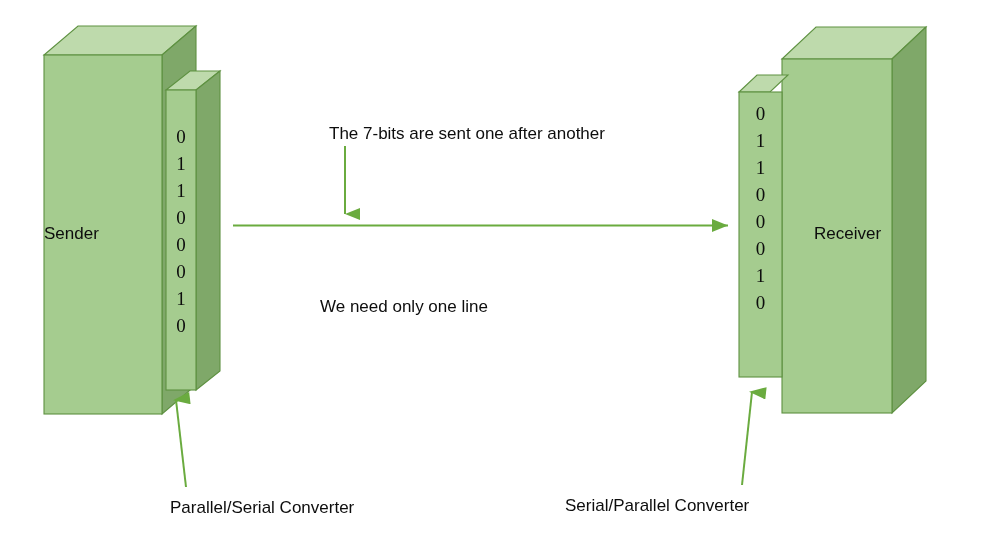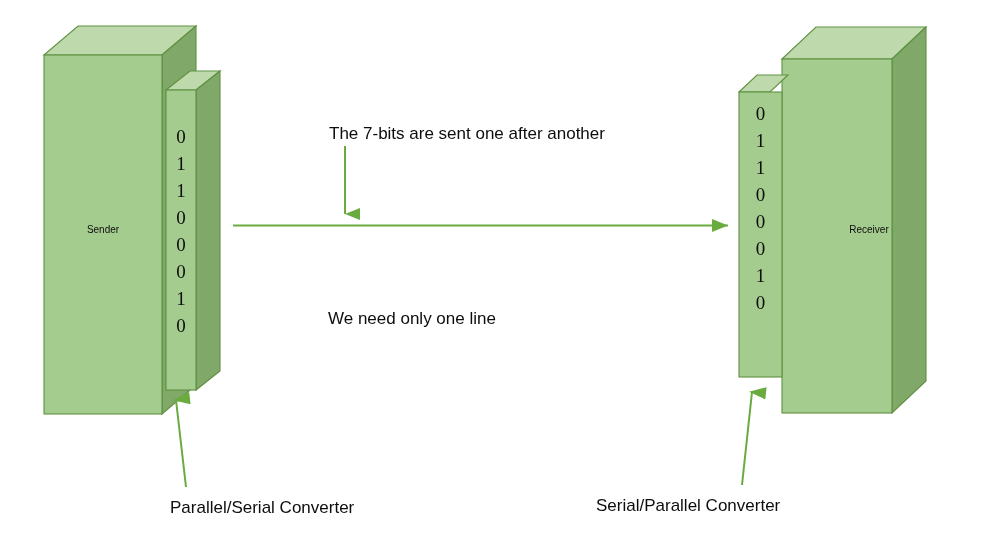--- a/index.html
+++ b/index.html
@@ -26,22 +26,22 @@
     width: 999px;
     height: 544px;
   }
   .lbl {
     position: absolute;
     color: #0d0d0d;
     white-space: nowrap;
     font-family: "Liberation Sans", sans-serif;
   }
   .node-label {
-    font-size: 10px;
-    text-align: center;
+    font-size: 17px;
+    text-align: left;
   }
   .caption {
     font-size: 17px;
   }
   .converter-label {
     font-size: 17px;
   }
   .bitcol {
     position: absolute;
     font-family: "Liberation Serif", serif;
@@ -134,19 +134,19 @@
     <div>0</div>
     <div>0</div>
     <div>0</div>
     <div>1</div>
     <div>0</div>
   </div>
 
   <div class="lbl caption" style="left:329px; top:124px;">The 7-bits are sent one after another</div>
 
 
-  <div class="lbl caption" style="left:328px; top:297px;margin-top:12px;">We need only one line</div>
+  <div class="lbl caption" style="left:320px; top:297px;">We need only one line</div>
 
   <div class="lbl converter-label" style="left:170px; top:498px;">Parallel/Serial Converter</div>
 
-  <div class="lbl converter-label" style="left:596px; top:496px;text-align:right;">Serial/Parallel Converter</div>
+  <div class="lbl converter-label" style="left:565px; top:496px;text-align:right;">Serial/Parallel Converter</div>
 
 </div>
 
 </body></html>

